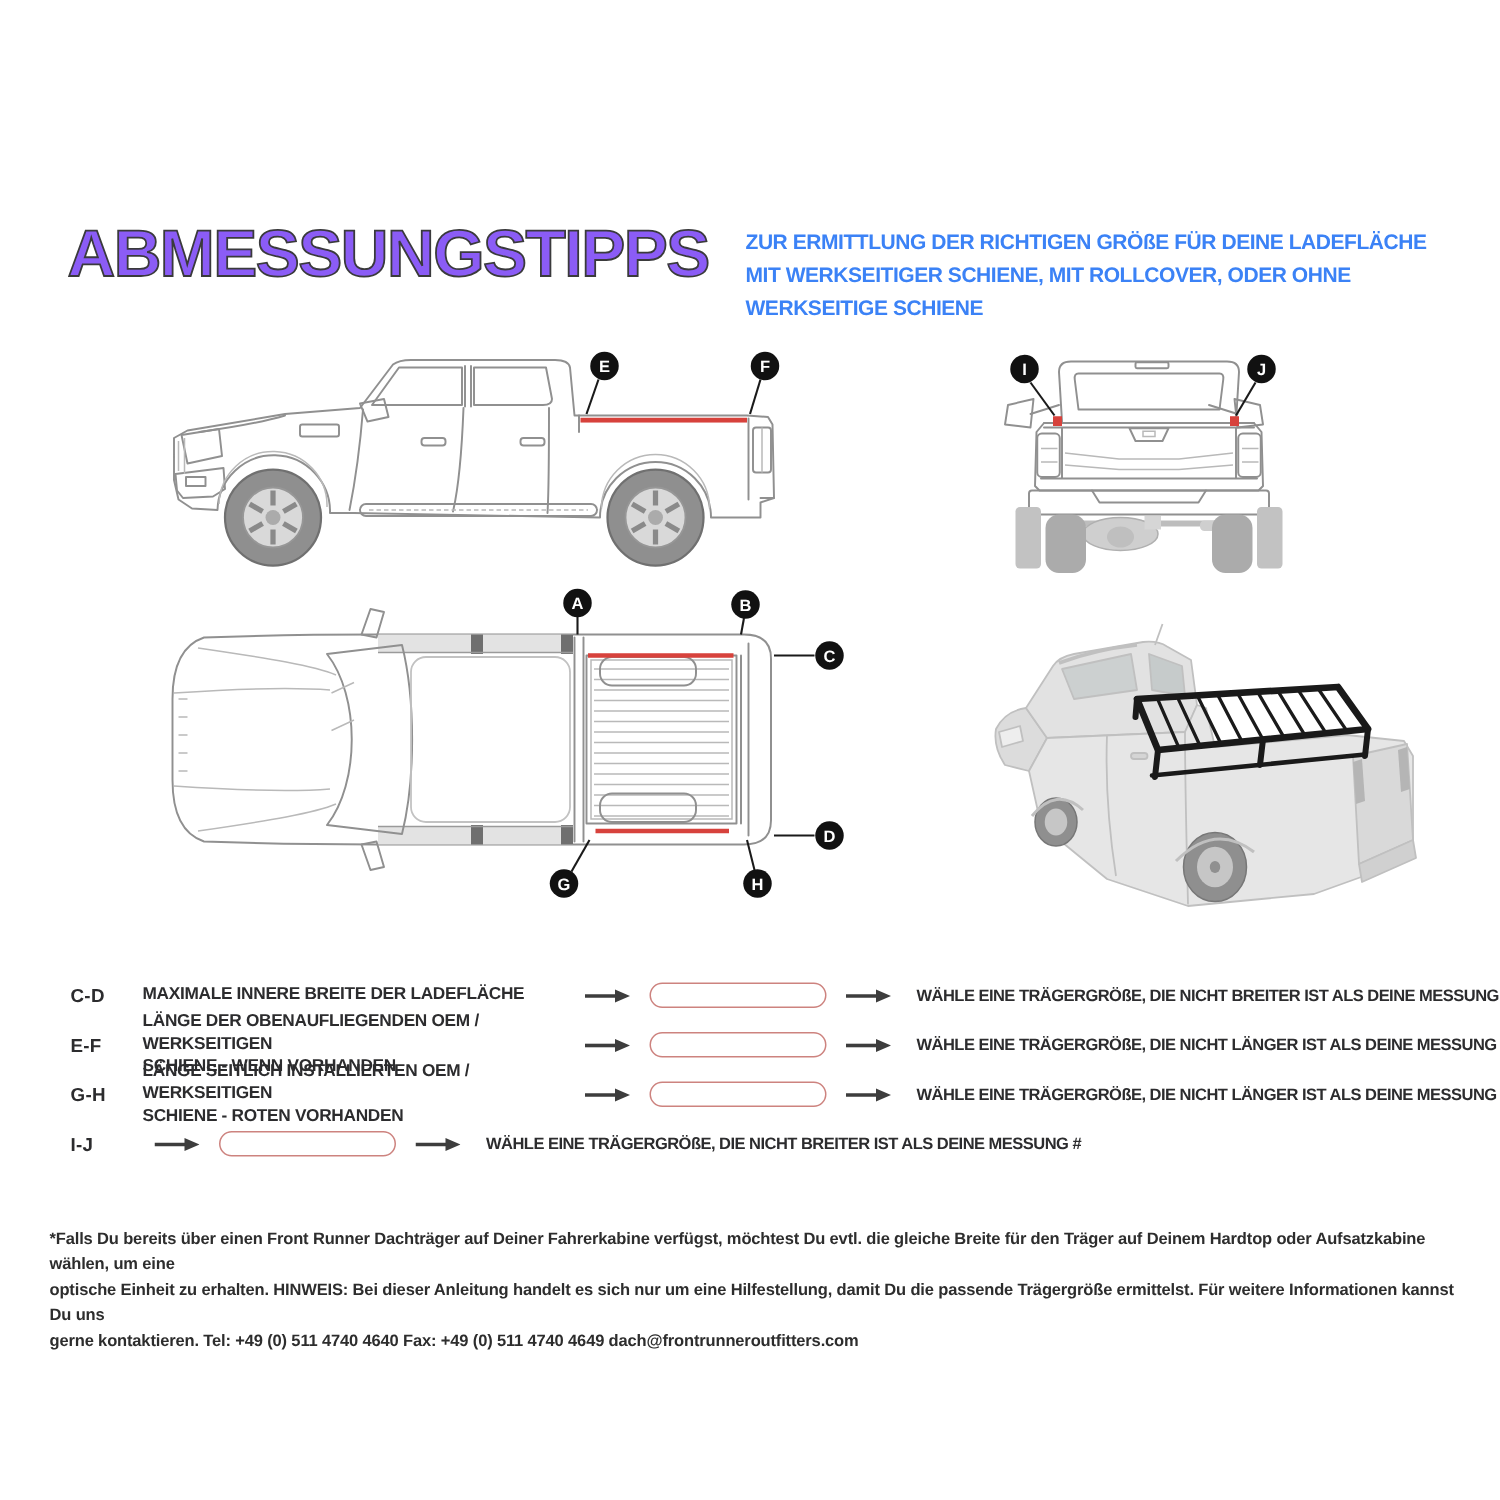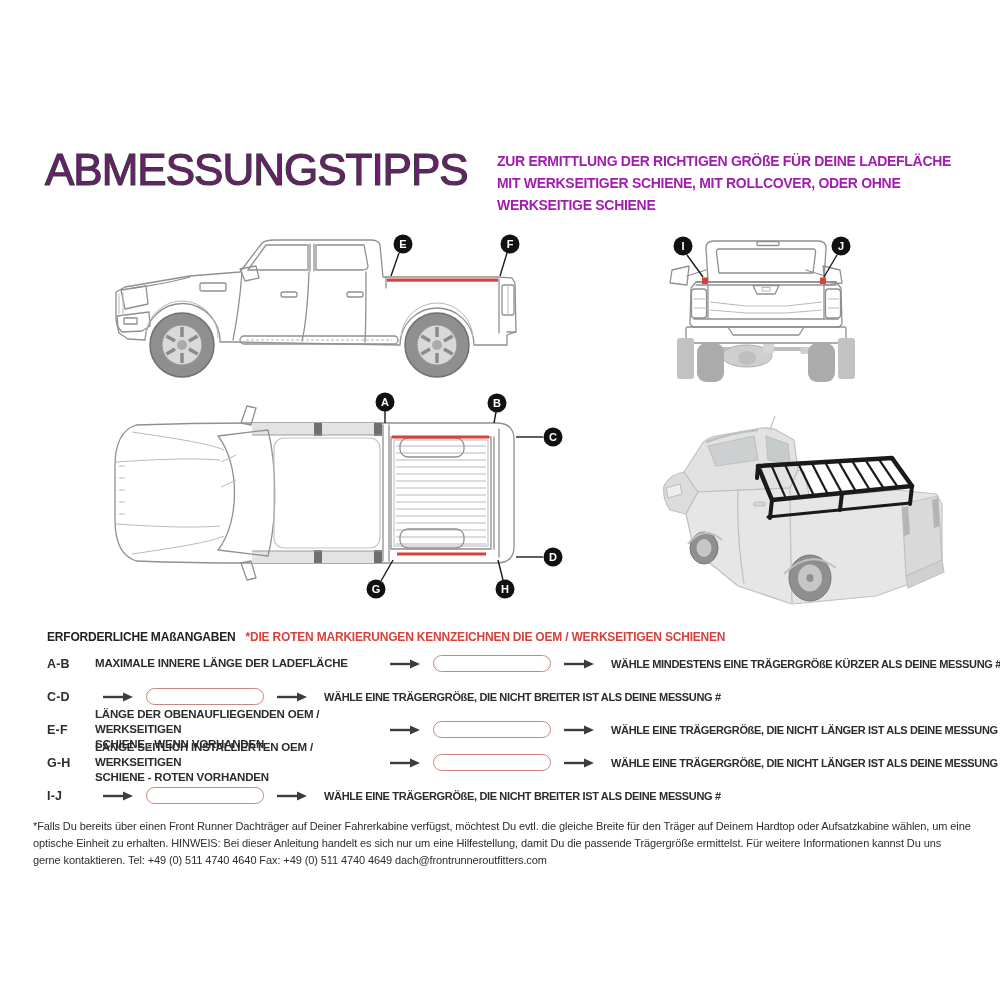--- a/index.html
+++ b/index.html
@@ -1,22 +1,22 @@
 <!DOCTYPE html>
 <html><head>
 <meta charset="utf-8">
 <style>
   html,body{margin:0;padding:0;background:#fff;}
   .page{position:relative;width:1000px;height:1000px;background:#fff;overflow:hidden;
         font-family:"Liberation Sans",sans-serif;color:#2c2c2e;}
   
-  .title{position:absolute;left:45px;top:148px;font-size:44px;font-weight:normal;
-         letter-spacing:-1px;color:#701a75;-webkit-text-stroke:1.2px #3a3a3c;line-height:1;}
+  .title{position:absolute;left:45px;top:148px;font-size:44px;font-weight:bold;
+         letter-spacing:-1px;color:#8b5cf6;-webkit-text-stroke:1.2px #3a3a3c;line-height:1;}
   .subtitle{position:absolute;left:497px;top:150px;width:475px;font-size:14px;font-weight:bold;
-            line-height:22px;letter-spacing:-0.3px;color:#a21caf;white-space:pre-line;}
+            line-height:22px;letter-spacing:-0.3px;color:#3b82f6;white-space:pre-line;}
   
   .ill{position:absolute;}
   .ill-side{left:100px;top:228px;}
   .ill-rear{left:650px;top:228px;}
   .ill-top{left:100px;top:392px;}
   .ill-render{left:640px;top:402px;}
   
   .m-head{position:absolute;left:47px;top:630px;display:flex;gap:10px;align-items:baseline;}
   .m-title{font-size:12px;font-weight:bold;letter-spacing:-0.2px;color:#222;}
   .m-note{font-size:12px;font-weight:bold;letter-spacing:-0.2px;color:#d7423c;}
@@ -26,21 +26,21 @@
   .mlabel{width:287px;font-size:11.5px;font-weight:bold;letter-spacing:-0.2px;line-height:15px;
           white-space:pre-line;flex:none;}
   .arrow{width:30px;height:10px;flex:none;margin-left:8px;}
   .arrow2{margin-left:13px;}
   .pill{width:100px;height:15px;flex:none;margin-left:13px;border:1.5px solid #cd837f;
         border-radius:10px;background:#fff;outline:none;padding:0 8px;font-size:11px;
         font-family:"Liberation Sans",sans-serif;}
   .instruction{margin-left:17px;font-size:11px;font-weight:bold;letter-spacing:-0.35px;
                white-space:nowrap;flex:none;}
   
-  .footer-text{position:absolute;left:33px;top:818px;width:940px;font-size:11px;font-weight:normal;
+  .footer-text{position:absolute;left:33px;top:818px;width:940px;font-size:11px;font-weight:bold;
                line-height:17px;letter-spacing:-0.1px;color:#2d2d2d;white-space:pre-line;}
   
   .marker-letter{font-family:"Liberation Sans",sans-serif;font-weight:bold;font-size:11px;fill:#fff;}
   svg .ln{stroke:#909090;stroke-width:1.3;fill:none;stroke-linejoin:round;stroke-linecap:round;}
   svg .lt{stroke:#b9b9b9;stroke-width:1;fill:none;}
 </style>
 </head>
 <body>
 
 <div class="page">
@@ -244,44 +244,27 @@
           <path d="M185 60 L202 91"></path>
           <path d="M198.4 59.2 L216 89.6"></path>
         <path d="M211.8 58.4 L230 88.2"></path>
           <path d="M225.2 57.6 L244 86.8"></path>
           <path d="M238.6 56.8 L258 85.4"></path>
       </g>
       <path d="M118 64 L252 56 L272 84 L132 98 Z" fill="none" stroke-width="4.5" stroke-linejoin="round"></path>
     </g>
   </svg>
 
-  <div class="m-head">
-    <span class="m-title">ERFORDERLICHE MAßANGABEN</span>
-    <span class="m-note">*DIE ROTEN MARKIERUNGEN KENNZEICHNEN DIE OEM / WERKSEITIGEN SCHIENEN</span>
-  </div>
 
   <div class="m-rows">
 
-    <div class="mrow">
-      <span class="ref">A-B</span>
-      <span class="mlabel">MAXIMALE INNERE LÄNGE DER LADEFLÄCHE</span>
-      <svg class="arrow" viewBox="0 0 30 10">
-          <line x1="0" y1="5" x2="21" y2="5" stroke="#3d3d3d" stroke-width="2.4"></line>
-          <polygon points="20,0.6 30,5 20,9.4" fill="#3d3d3d"></polygon>
-        </svg>
-      <input class="pill" type="text" value="" style="">
-      <svg class="arrow arrow2" viewBox="0 0 30 10">
-          <line x1="0" y1="5" x2="21" y2="5" stroke="#3d3d3d" stroke-width="2.4"></line>
-          <polygon points="20,0.6 30,5 20,9.4" fill="#3d3d3d"></polygon>
-        </svg>
-      <span class="instruction">WÄHLE MINDESTENS EINE TRÄGERGRÖßE KÜRZER ALS DEINE MESSUNG #</span>
-    </div>
 
     <div class="mrow">
       <span class="ref">C-D</span>
+      <span class="mlabel">MAXIMALE INNERE BREITE DER LADEFLÄCHE</span>
       <svg class="arrow" viewBox="0 0 30 10">
           <line x1="0" y1="5" x2="21" y2="5" stroke="#3d3d3d" stroke-width="2.4"></line>
           <polygon points="20,0.6 30,5 20,9.4" fill="#3d3d3d"></polygon>
         </svg>
       <input class="pill" type="text" value="" style="">
       <svg class="arrow arrow2" viewBox="0 0 30 10">
           <line x1="0" y1="5" x2="21" y2="5" stroke="#3d3d3d" stroke-width="2.4"></line>
           <polygon points="20,0.6 30,5 20,9.4" fill="#3d3d3d"></polygon>
         </svg>
       <span class="instruction">WÄHLE EINE TRÄGERGRÖßE, DIE NICHT BREITER IST ALS DEINE MESSUNG #</span>

